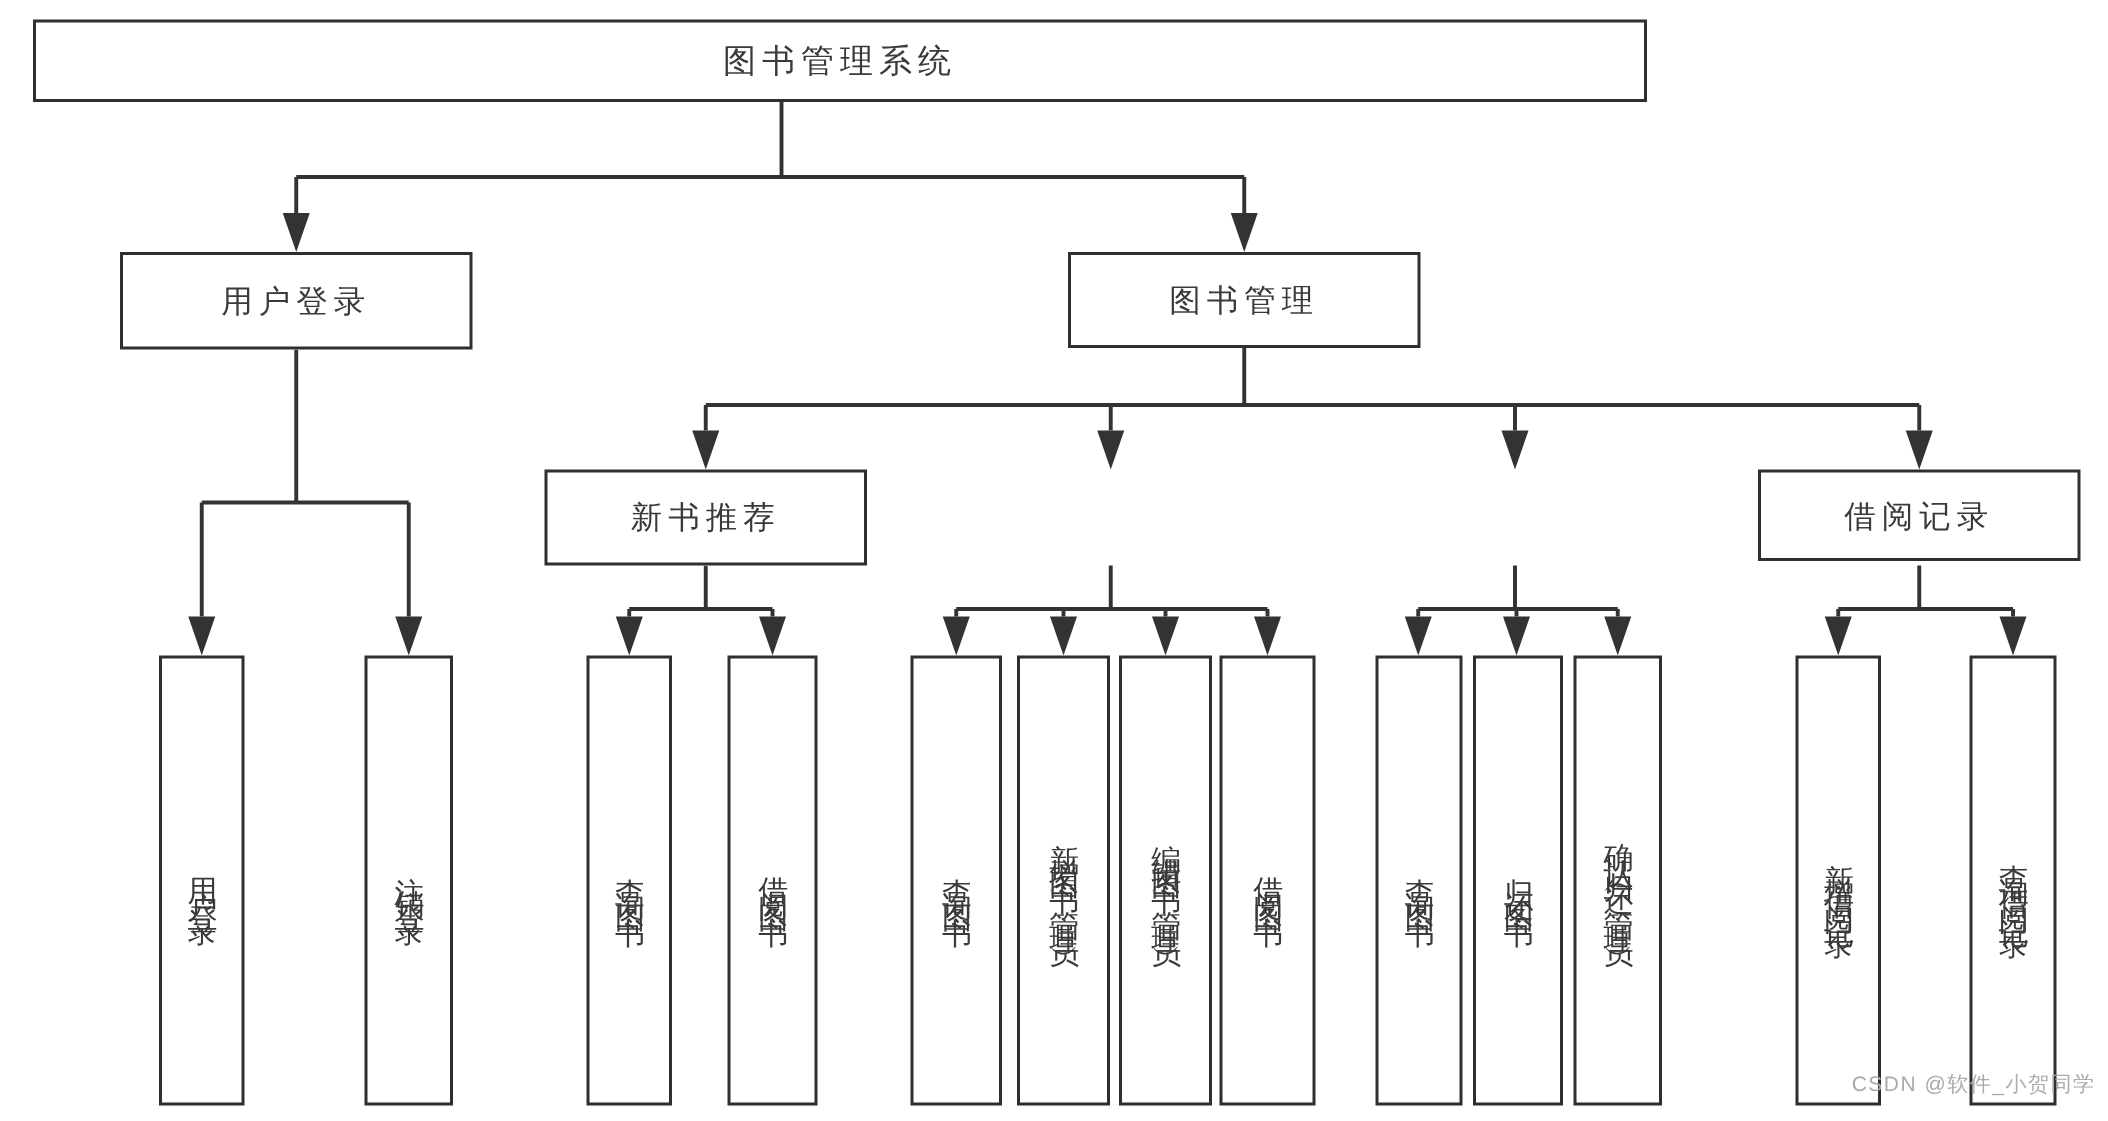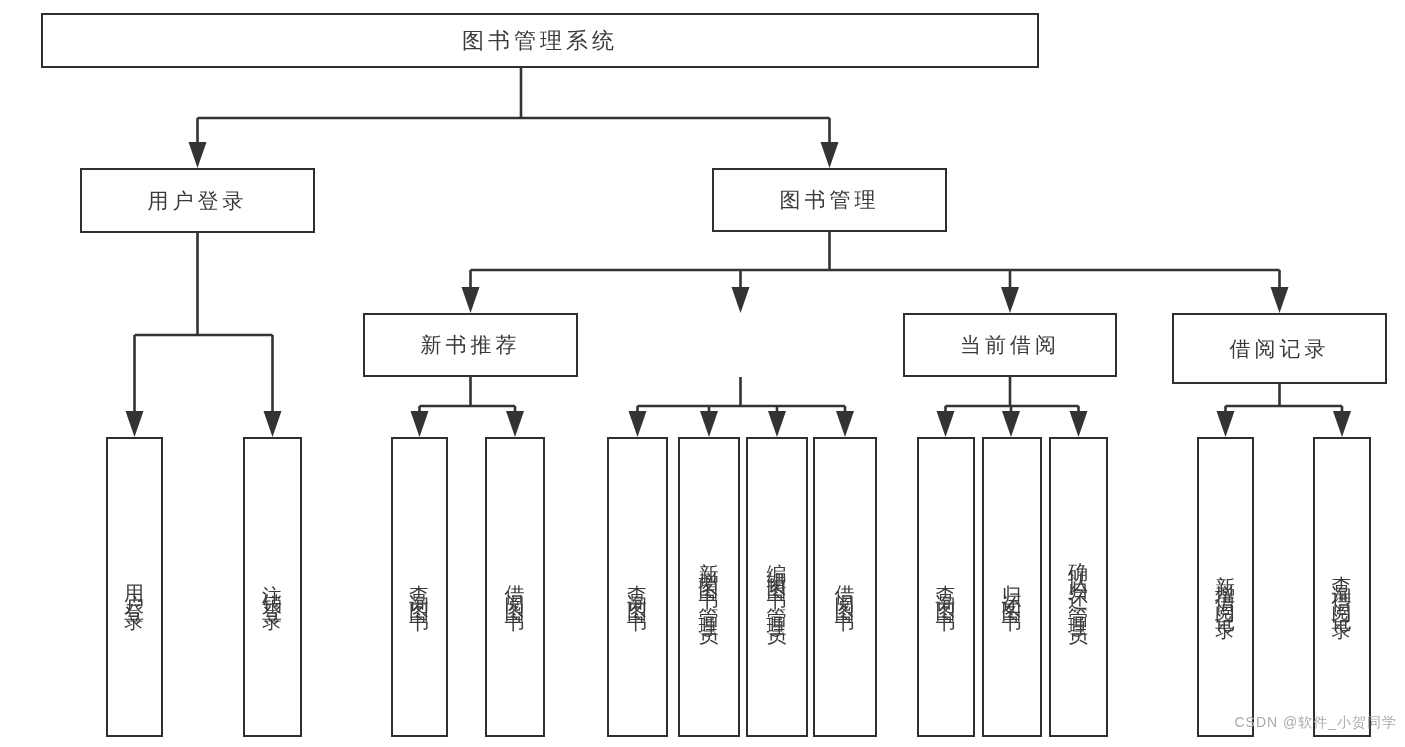--- a/index.html
+++ b/index.html
@@ -83,28 +83,27 @@
       <polygon points="1002,411 1020,411 1011,437"></polygon>
       <polygon points="1069.5,411 1087.5,411 1078.5,437"></polygon>
     </g>
     <g>
       <path d="M1279.5 377 V406 M1225.5 406 H1342 M1225.5 406 V411 M1342 406 V411"></path>
       <polygon points="1216.5,411 1234.5,411 1225.5,437"></polygon>
       <polygon points="1333,411 1351,411 1342,437"></polygon>
     </g>
   </svg>
 
-  <div class="hbox root" style="left:22px;top:13px;width:998px;height:55px;margin-left:19px;">图书管理系统</div>
+  <div class="hbox root" style="left:22px;top:13px;width:1076px;height:55px;">图书管理系统</div>
 
   <div class="hbox" style="left:80px;top:168px;width:235px;height:65px;">用户登录</div>
   <div class="hbox" style="left:712px;top:168px;width:235px;height:64px;">图书管理</div>
 
   <div class="hbox" style="left:363px;top:313px;width:215px;height:64px;">新书推荐</div>
-  <div class="hbox" style="left:903px;top:313px;width:214px;height:64px;">当前借阅</div>
-  <div class="hbox" style="left:1172px;top:313px;width:215px;height:71px;">借阅记录</div>
+  <div class="hbox" style="left:1172px;top:313px;width:215px;height:61px;">借阅记录</div>
 
   <div class="vbox" style="left:106px;width:57px;">
     <span>用户登录</span>
   </div>
   <div class="vbox" style="left:243px;width:59px;">
     <span>注销登录</span>
   </div>
 
   <div class="vbox" style="left:391px;width:57px;">
     <span>查询图书</span>

